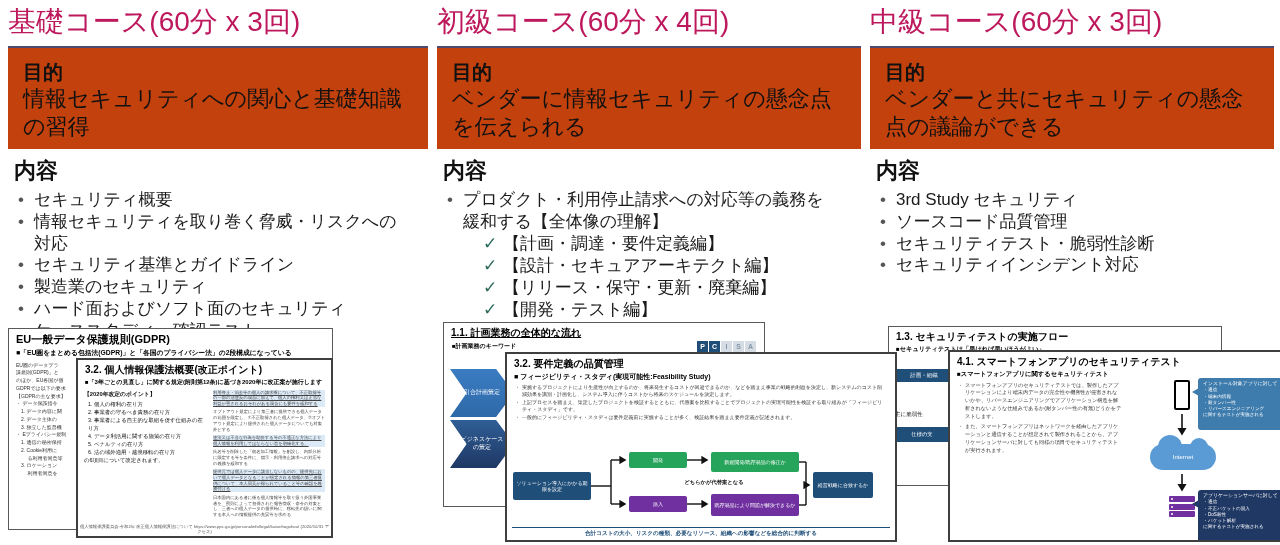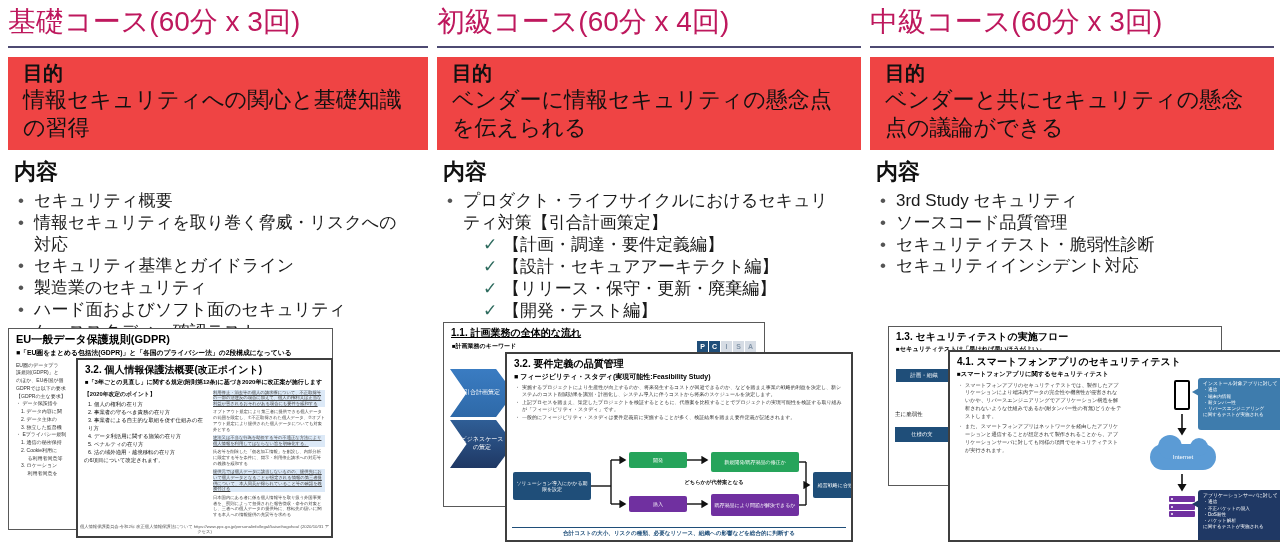--- a/index.html
+++ b/index.html
@@ -7,21 +7,21 @@
   .page{position:relative;width:1280px;height:545px;background:#fff;overflow:hidden;
         font-family:"Liberation Sans","DejaVu Sans",sans-serif;color:#111;}
 
   
   .col{position:absolute;top:0;}
   #col0{left:8px;width:420px;}
   #col1{left:437px;width:424px;}
   #col2{left:870px;width:404px;}
   .course-title{font-size:28px;font-weight:400;padding:3px 0 5px;
                 border-bottom:2px solid #4D4A72;color:#be185d;}
-  .purpose-box{margin-top:9px;background:#ef4444;padding:3px 15px 9px;}
+  .purpose-box{background:#c2410c;padding:11px 15px 9px;}
   .purpose-label{font-weight:bold;font-size:20px;line-height:1.3;}
   .purpose-text{font-size:22px;line-height:1.25;}
   .content-label{font-weight:bold;font-size:22px;margin:7px 4px 3px;padding-left:2px;}
   .bullets{padding-right:26px;}
   .c-row{display:flex;font-size:17px;line-height:1.28;color:#1a1a1a;}
   .c-mk{flex:none;width:26px;text-align:center;color:#555;}
   .k-row{display:flex;font-size:17px;line-height:1.3;margin-left:46px;color:#1a1a1a;}
   .k-mk{flex:none;width:20px;color:#2E6B5E;}
 
   
@@ -63,21 +63,21 @@
   .tab.on{background:#1F4E79;color:#fff;}
   .tab.off{background:#D6DCE4;color:#8496A9;}
   .chevrons{position:absolute;left:6px;top:46px;width:64px;}
   .chev{width:64px;height:48px;color:#fff;font-size:6px;line-height:1.3;display:flex;
         align-items:center;justify-content:center;text-align:center;padding:0 8px;
         clip-path:polygon(0 0,72% 0,100% 50%,72% 100%,0 100%,26% 50%);margin-bottom:3px;}
   .chev1{background:linear-gradient(180deg,#3A7CC2,#2E69A8);}
   .chev2{background:linear-gradient(180deg,#2F5E96,#1F3864);}
 
   
-  #quality{left:505px;top:352px;width:348px;height:190px;}
+  #quality{left:505px;top:352px;width:392px;height:190px;}
   #quality .s-title{font-size:10px;}
   #quality .s-sub{font-size:7px;}
   .q-bullets{padding:1px 8px;}
   .q-row{display:flex;font-size:5px;line-height:1.5;color:#333;}
   .q-mk{flex:none;width:7px;color:#333;}
   .flow{position:absolute;left:6px;top:98px;width:361px;height:66px;}
   .fb{position:absolute;color:#fff;font-size:5px;line-height:1.25;display:flex;
       align-items:center;justify-content:center;text-align:center;border-radius:2px;
       padding:1px 2px;z-index:1;}
   .fb-start{left:0;top:20px;width:78px;height:28px;background:#1F4E79;}
@@ -193,21 +193,21 @@
     <div class="course-title">初級コース(60分 x 4回)</div>
     <div class="purpose-box">
       <div class="purpose-label">目的</div>
       <div class="purpose-text">ベンダーに情報セキュリティの懸念点を伝えられる</div>
     </div>
     <div class="content-label">内容</div>
     <div class="bullets">
 
         <div class="c-row">
           <span class="c-mk">•</span>
-          <span>プロダクト・ライフサイクルにおけるセキュリティ対策【引合計画策定】</span>
+          <span>プロダクト・利用停止請求への対応等の義務を緩和する【全体像の理解】</span>
         </div>
       </div>
     <div>
 
         <div class="k-row">
           <span class="k-mk">✓</span>
           <span>【計画・調達・要件定義編】</span>
         </div>
 
         <div class="k-row">

